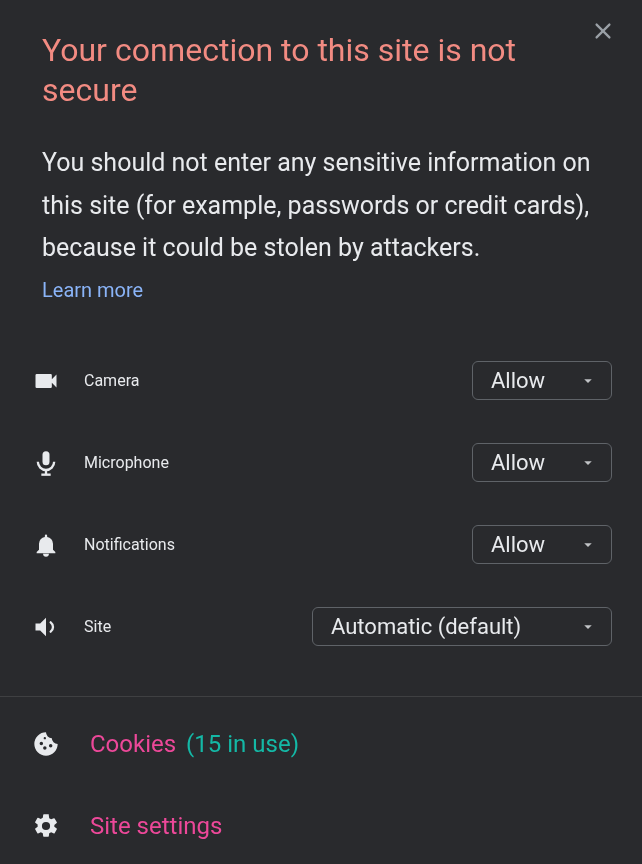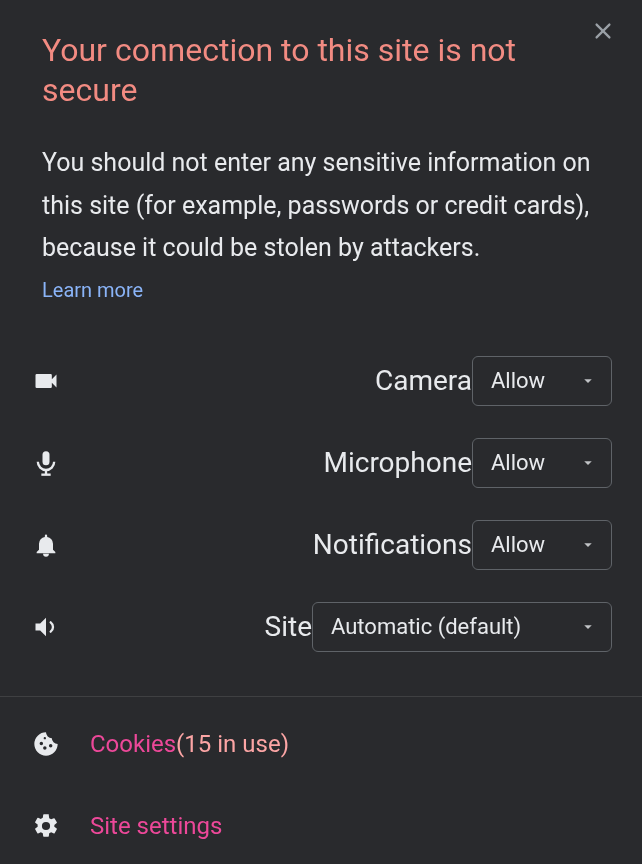--- a/index.html
+++ b/index.html
@@ -68,32 +68,31 @@
       height: 32px;
       color: #E8EAED;
       flex-shrink: 0;
       display: flex;
       align-items: center;
       justify-content: center;
     }
     .perm-icon svg { width: 28px; height: 28px; }
     .perm-label {
       margin-left: 22px;
-      font-size: 28px;
+      font-size: 16px;
       flex: 1;
       color: #E8EAED;
-      text-align: right;
     }
     .perm-select {
       background: #292A2D;
       border: 1px solid #5F6368;
       border-radius: 6px;
       color: #E8EAED;
       font-size: 22px;
-      height: 50px;
+      height: 39px;
       padding: 0 44px 0 18px;
       display: flex;
       align-items: center;
       cursor: pointer;
       position: relative;
       min-width: 140px;
     }
     .perm-select.wide { min-width: 300px; }
     .perm-select .chev {
       position: absolute;
@@ -125,22 +124,23 @@
       align-items: center;
       justify-content: center;
     }
     .foot-icon svg { width: 28px; height: 28px; }
     .foot-label {
       margin-left: 28px;
       font-size: 24px;
       color: #ec4899;
     }
     .foot-sub {
+      margin-left: 10px;
       font-size: 24px;
-      color: #fca5a5;
+      color: #14b8a6;
     }
   </style>
 </head>
 <body>
 
 <div class="popup">
 
   <div class="close-btn">
     <span>
       <svg viewBox="0 0 24 24" fill="none" stroke="currentColor" stroke-width="2.5" stroke-linecap="round">

